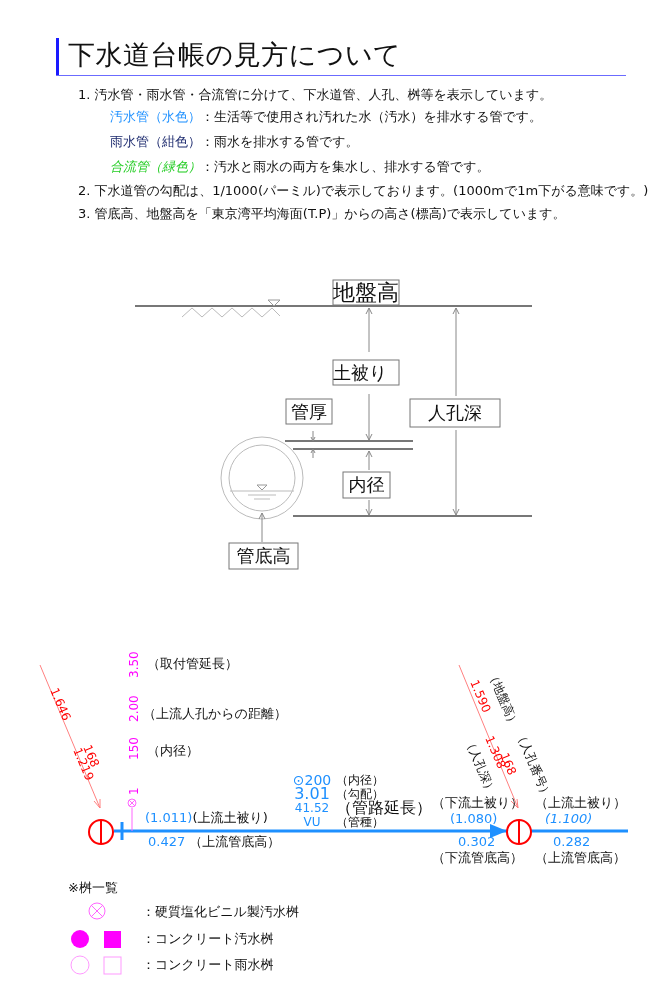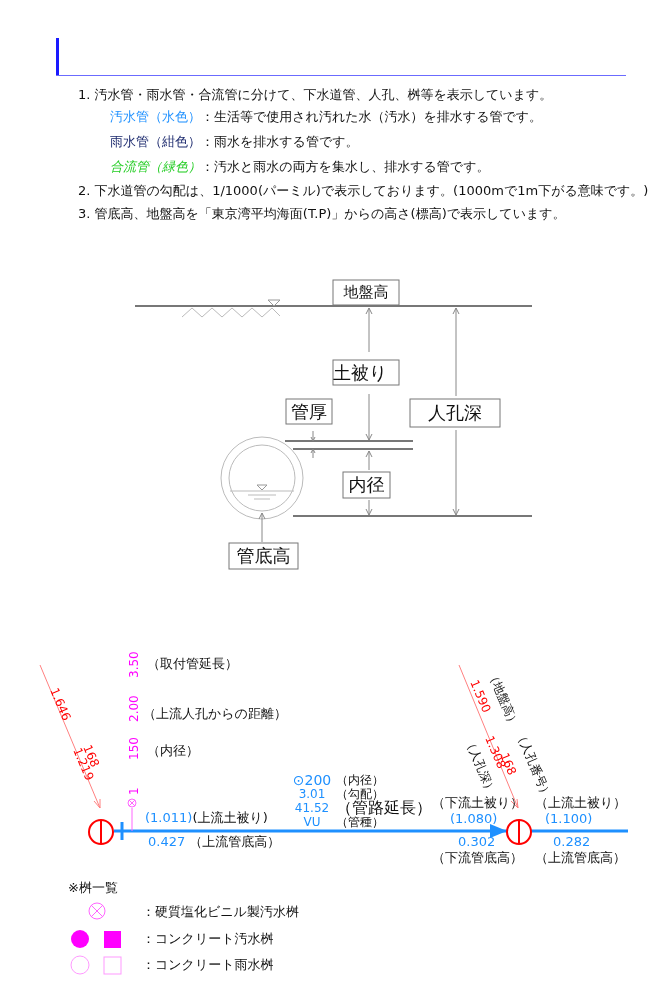--- a/index.html
+++ b/index.html
@@ -13,20 +13,21 @@
   .c-sewer { color:#1e90ff; }
   .c-rain { color:#1c2a6e; }
   .c-comb { color:#22cc22;font-style:italic; }
   svg { position:absolute; left:0; top:0; }
 </style>
 </head>
 <body>
 
 <div class="title-wrap">
   <div class="title-bar"></div>
+  <div class="title">下水道台帳の見方について</div>
   <div class="title-underline"></div>
 </div>
 
 <div class="line" style="left:78px; top:87px;">1. 汚水管・雨水管・合流管に分けて、下水道管、人孔、桝等を表示しています。</div>
 <div class="line" style="left:110px; top:109px;">
   <span class="c-sewer">汚水管（水色）</span><span>：生活等で使用され汚れた水（汚水）を排水する管です。</span>
 </div>
 <div class="line" style="left:110px; top:134px;">
   <span class="c-rain">雨水管（紺色）</span><span>：雨水を排水する管です。</span>
 </div>
@@ -81,21 +82,21 @@
   <polyline points="259,519 262,513 265,519" fill="none" stroke="#888"></polyline>
 
   <rect x="333" y="280" width="66" height="25" fill="#fff" stroke="#777"></rect>
   <rect x="333" y="360" width="66" height="25" fill="#fff" stroke="#777"></rect>
   <rect x="286" y="399" width="46" height="25" fill="#fff" stroke="#777"></rect>
   <rect x="410" y="399" width="90" height="28" fill="#fff" stroke="#777"></rect>
   <rect x="343" y="472" width="47" height="26" fill="#fff" stroke="#777"></rect>
   <rect x="229" y="543" width="69" height="26" fill="#fff" stroke="#777"></rect>
 </svg>
 
-<div class="line" style="left:333px; top:280px; width:66px; height:25px; line-height:25px; font-size:15px; text-align:center;">地盤高</div>
+<div class="line" style="left:333px; top:280px; width:66px; height:25px; line-height:25px; font-size:22px; text-align:center;">地盤高</div>
 <div class="line" style="left:333px; top:360px; width:54px; height:25px; line-height:25px; font-size:18px; text-align:center;">土被り</div>
 <div class="line" style="left:286px; top:399px; width:46px; height:25px; line-height:25px; font-size:18px; text-align:center;">管厚</div>
 <div class="line" style="left:410px; top:399px; width:90px; height:28px; line-height:28px; font-size:18px; text-align:center;">人孔深</div>
 <div class="line" style="left:343px; top:472px; width:47px; height:40px; line-height:26px; font-size:18px; text-align:center;">内径</div>
 <div class="line" style="left:229px; top:543px; width:69px; height:26px; line-height:26px; font-size:18px; text-align:center;">管底高</div>
 
 <svg width="662" height="1000" style="pointer-events:none;">
 
   <line x1="40" y1="665" x2="100" y2="808" stroke="#ff8080" stroke-width="1"></line>
   <polyline points="94,801 100,808 100,799" fill="none" stroke="#ff8080"></polyline>
@@ -158,34 +159,34 @@
 <div class="line" style="left:147px; top:743px;">（内径）</div>
 
 <div class="line" style="left:145px; top:810px;">
   <span class="c-sewer">(1.011)</span><span>(上流土被り)</span>
 </div>
 <div class="line" style="left:148px; top:834px;">
   <span class="c-sewer">0.427</span> <span>（上流管底高）</span>
 </div>
 
 <div class="line c-sewer" style="left:290px; top:773px; width:44px; text-align:center; line-height:14px; font-size:14px;">⊙200</div>
-<div class="line c-sewer" style="left:290px; top:787px; width:44px; text-align:center; line-height:14px; font-size:12px;">3.01</div>
+<div class="line c-sewer" style="left:290px; top:787px; width:44px; text-align:center; line-height:14px; font-size:16px;">3.01</div>
 <div class="line c-sewer" style="left:290px; top:801px; width:44px; text-align:center; line-height:14px; font-size:12px;">41.52</div>
 <div class="line c-sewer" style="left:290px; top:815px; width:44px; text-align:center; line-height:14px; font-size:12px;">VU</div>
 <div class="line" style="left:336px; top:773px; line-height:14px; font-size:12px;">（内径）</div>
 <div class="line" style="left:336px; top:787px; line-height:14px; font-size:12px;">（勾配）</div>
 <div class="line" style="left:336px; top:801px; line-height:14px; font-size:16px;">（管路延長）</div>
 <div class="line" style="left:336px; top:815px; line-height:14px; font-size:12px;">（管種）</div>
 
 <div class="line" style="left:432px; top:795px;">（下流土被り）</div>
 <div class="line c-sewer" style="left:450px; top:811px;">(1.080)</div>
 <div class="line c-sewer" style="left:458px; top:834px;">0.302</div>
 <div class="line" style="left:432px; top:850px;">（下流管底高）</div>
 
 <div class="line" style="left:535px; top:795px;">（上流土被り）</div>
-<div class="line c-sewer" style="left:545px; top:811px;">(1.100)</div>
+<div class="line c-sewer" style="left:545px; top:811px;font-style:italic;">(1.100)</div>
 <div class="line c-sewer" style="left:553px; top:834px;">0.282</div>
 <div class="line" style="left:535px; top:850px;">（上流管底高）</div>
 
 <div class="line" style="left:68px; top:880px;">※桝一覧</div>
 <div class="line" style="left:142px; top:904px;">：硬質塩化ビニル製汚水桝</div>
 <div class="line" style="left:142px; top:931px;">：コンクリート汚水桝</div>
 <div class="line" style="left:142px; top:957px;">：コンクリート雨水桝</div>
 
 </body></html>

